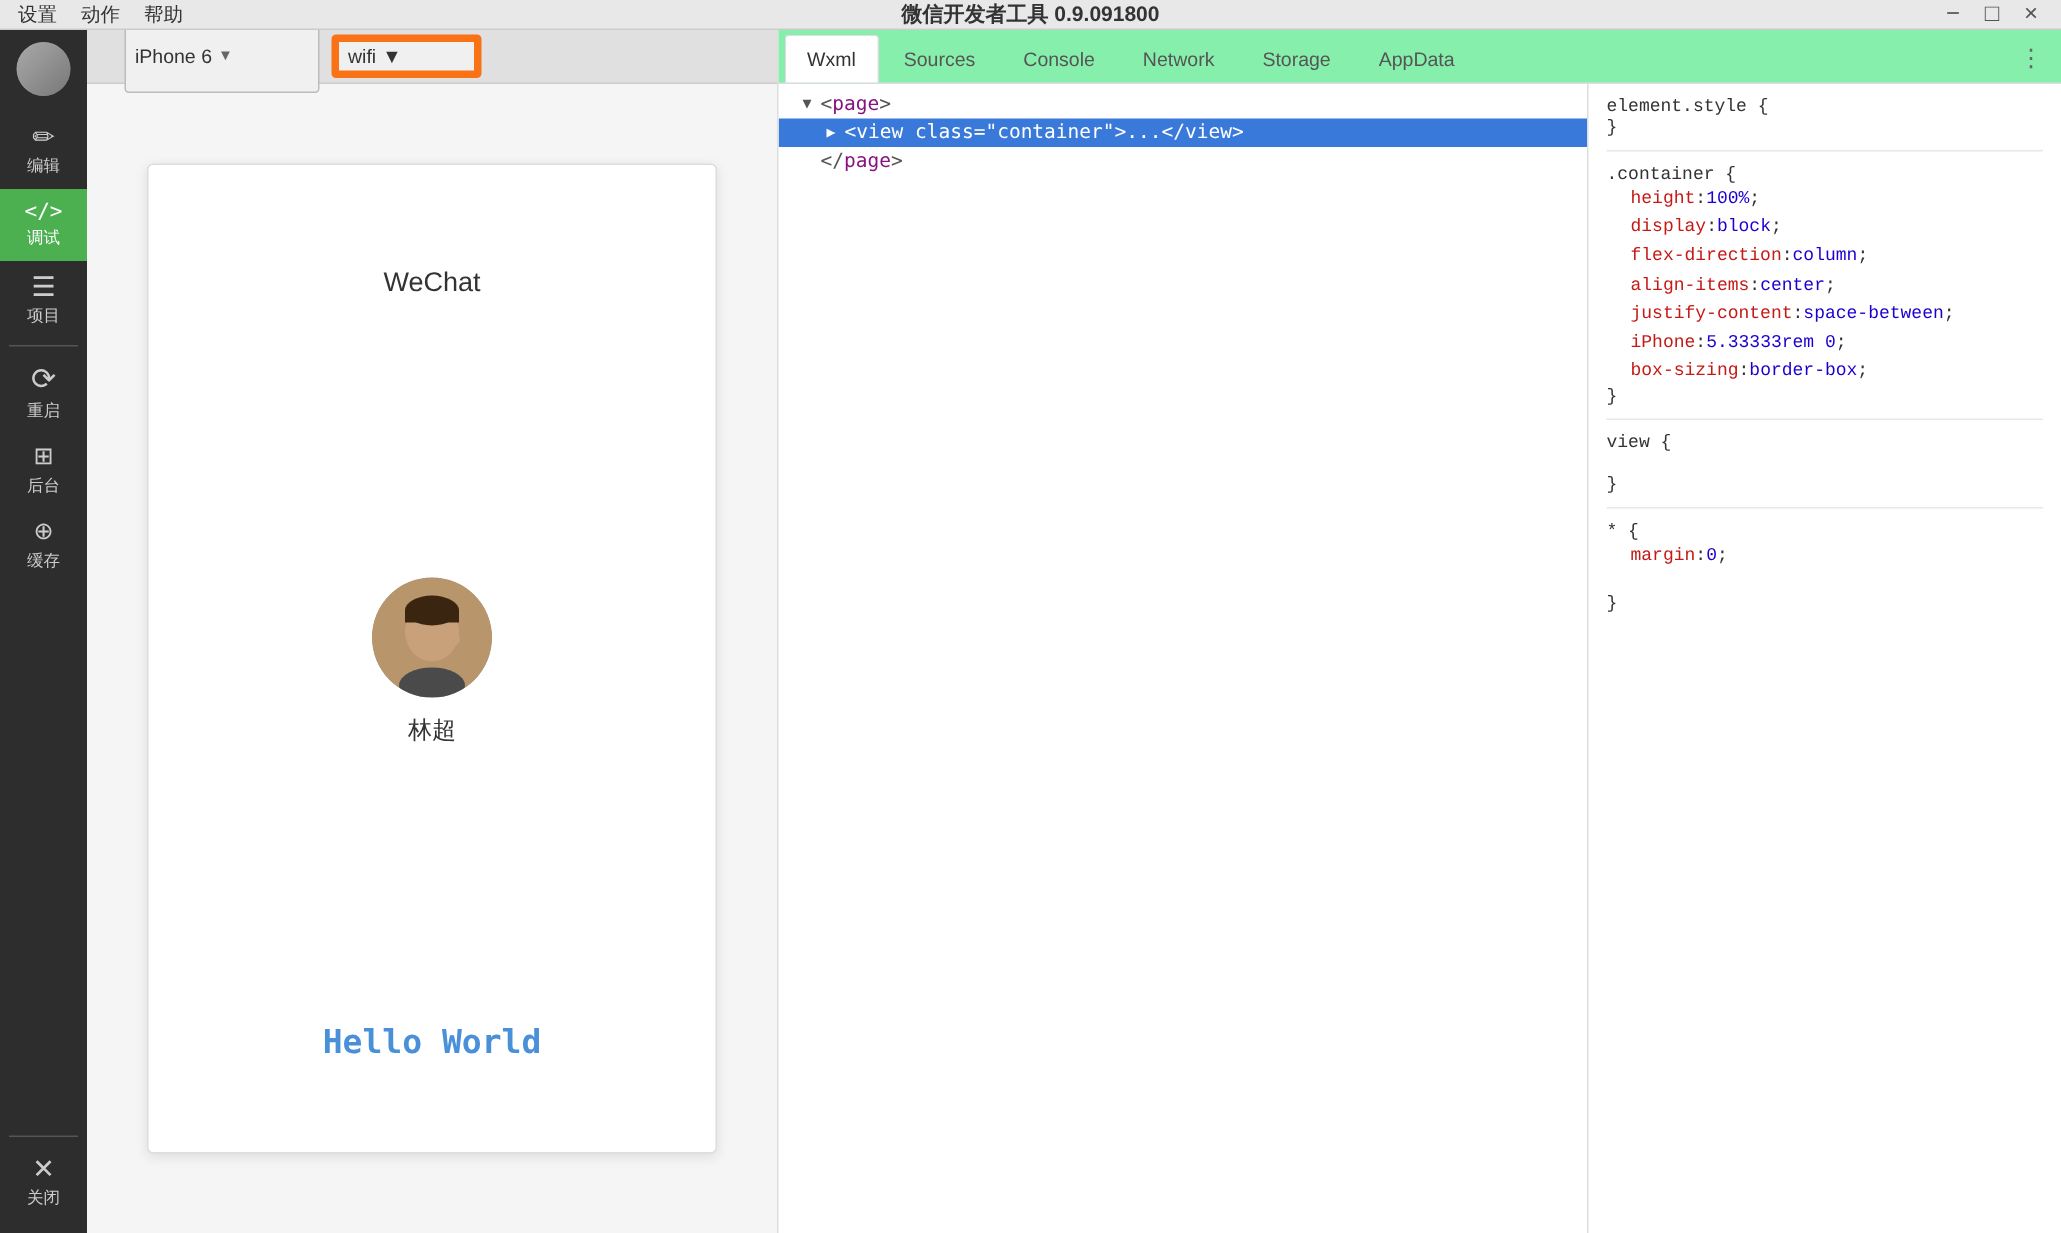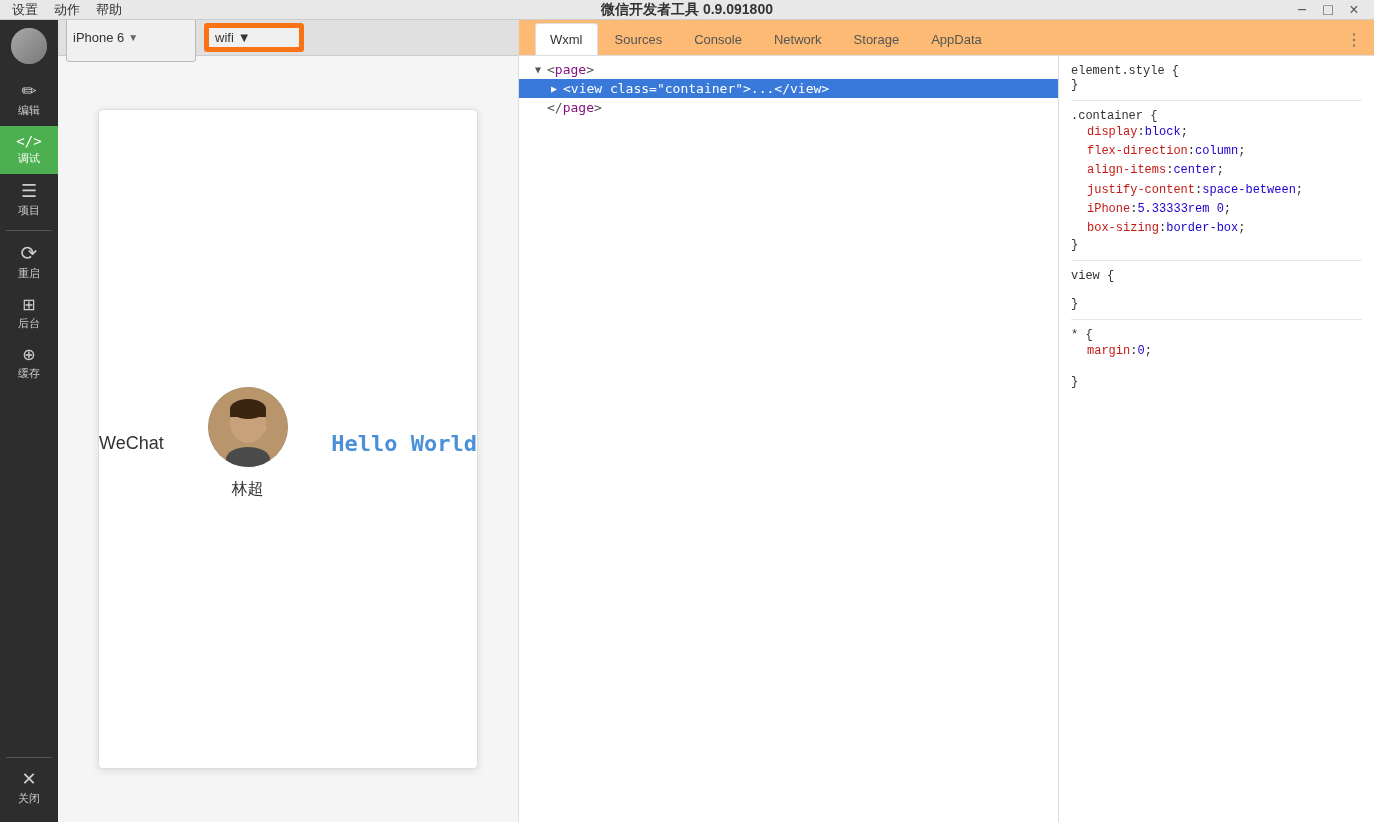--- a/index.html
+++ b/index.html
@@ -148,20 +148,21 @@
       border: 1px solid #bbb;
       border-radius: 3px;
       padding: 16px 6px;
       font-size: 13px;
       color: #333;
       cursor: pointer;
       display: flex;
       align-items: center;
       gap: 4px;
       min-width: 130px;
+      margin-left: 17px;
     }
     .device-select .chevron {
       font-size: 10px;
       color: #666;
     }
     .network-select {
       background: #f0f0f0;
       border: 5px solid #f97316;
       border-radius: 3px;
       padding: 2px 6px;
@@ -198,21 +199,21 @@
       display: flex;
       align-items: center;
       padding: 0 12px;
       font-size: 12px;
       color: #333;
     }
     .phone-content {
       flex: 1;
       width: 100%;
       display: flex;
-      flex-direction: row;
+      flex-direction: column;
       align-items: center;
       justify-content: space-between;
       padding: 40px 0 60px 0;
     }
     .phone-title {
       font-size: 18px;
       color: #333;
       font-weight: 400;
     }
     .phone-avatar-area {
@@ -245,25 +246,25 @@
     
     .devtools-panel {
       flex: 1;
       display: flex;
       flex-direction: column;
       background: #fff;
       border-left: 1px solid #ddd;
     }
     .devtools-tabs {
       height: 36px;
-      background: #fdba74;
+      background: #86efac;
       border-bottom: 1px solid #ddd;
       display: flex;
       align-items: flex-end;
-      padding-left: 16px;
+      padding-left: 4px;
     }
     .devtools-tab {
       padding: 6px 14px;
       font-size: 13px;
       color: #555;
       cursor: pointer;
       border: 1px solid transparent;
       border-bottom: none;
       border-radius: 3px 3px 0 0;
       margin-right: 2px;
@@ -517,20 +518,23 @@
           <span class="css-brace">}</span>
         </div>
 
         <hr class="css-divider">
 
         <div class="css-rule">
           <span class="css-selector">.container </span>
           <span class="css-brace">{</span>
           <br>
           <span class="css-prop-line">
+            <span class="css-property">height</span>:<span class="css-value">100%</span>;
+          </span>
+          <span class="css-prop-line">
             <span class="css-property">display</span>:<span class="css-value">block</span>;
           </span>
           <span class="css-prop-line">
             <span class="css-property">flex-direction</span>:<span class="css-value">column</span>;
           </span>
           <span class="css-prop-line">
             <span class="css-property">align-items</span>:<span class="css-value">center</span>;
           </span>
           <span class="css-prop-line">
             <span class="css-property">justify-content</span>:<span class="css-value">space-between</span>;

